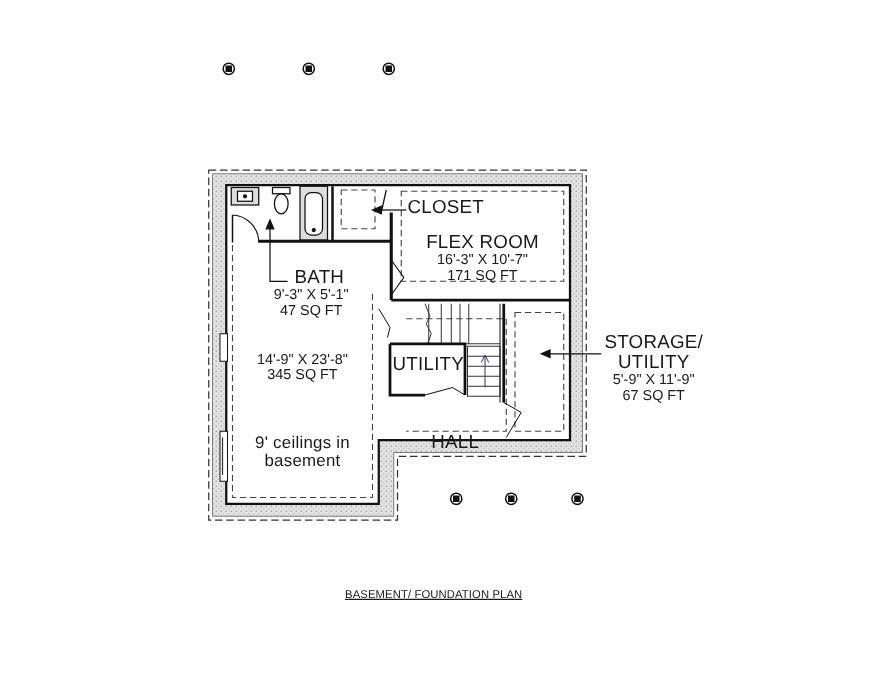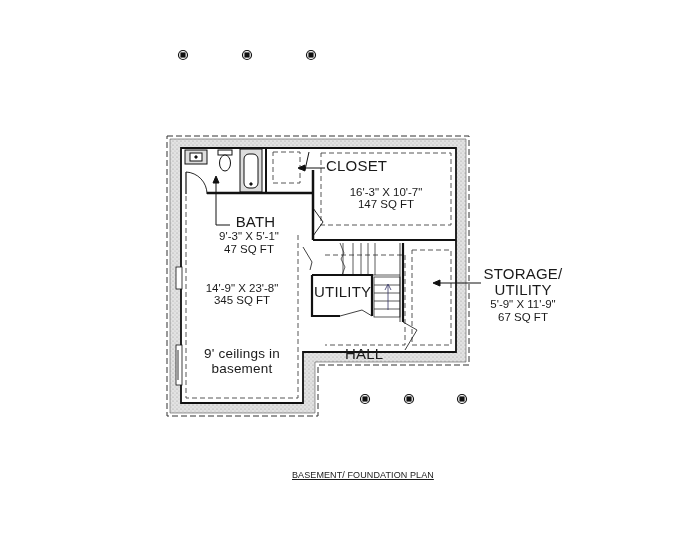--- a/index.html
+++ b/index.html
@@ -1,21 +1,21 @@
 <!DOCTYPE html>
 <html><head>
 <meta charset="utf-8">
 <style>
   html, body { margin:0; padding:0; background:#ffffff; }
   body { width:695px; height:550px; position:relative; overflow:hidden; font-family:"Liberation Sans", sans-serif; color:#1a1a1a; }
   svg { position:absolute; left:0; top:0; }
   .lbl { position:absolute; text-align:center; white-space:nowrap; line-height:1.08; color:#1a1a1a; }
   .lbl .name { font-size:15px; letter-spacing:0.2px; }
   .lbl .dim { font-size:11.5px; }
-  .title { position:absolute; left:276px; top:470px; font-size:9px; text-decoration:underline; letter-spacing:0.1px; white-space:nowrap;margin-left:16px; }
+  .title { position:absolute; left:276px; top:470px; font-size:9px; text-decoration:underline; letter-spacing:0.1px; white-space:nowrap; }
 </style>
 </head>
 <body>
 
 <svg width="695" height="550" viewBox="0 0 695 550">
   <defs>
     <pattern id="grav" width="4" height="4" patternUnits="userSpaceOnUse">
       <rect width="4" height="4" fill="#e2e2e2"></rect>
       <circle cx="1" cy="1" r="0.6" fill="#9a9a9a"></circle>
       <circle cx="3" cy="3" r="0.5" fill="#b0b0b0"></circle>
@@ -120,22 +120,23 @@
     <circle cx="462" cy="399" r="4.5"></circle>
       <rect x="460" y="397" width="4" height="4" fill="#111"></rect>
   </g>
 </svg>
 
 <div class="lbl" style="left:326px;top:158px;text-align:left;">
   <div class="name">CLOSET</div>
 </div>
 
 <div class="lbl" style="left:336px;top:186px;width:100px;">
+  <div class="name">FLEX ROOM</div>
   <div class="dim">16'-3" X 10'-7"</div>
-  <div class="dim">147 SQ FT</div>
+  <div class="dim">171 SQ FT</div>
 </div>
 
 <div class="lbl" style="left:219px;top:214px;width:60px;">
   <div class="name" style="padding-left:13px;">BATH</div>
   <div class="dim">9'-3" X 5'-1"</div>
   <div class="dim">47 SQ FT</div>
 </div>
 
 <div class="lbl" style="left:192px;top:282px;width:100px;">
   <div class="dim">14'-9" X 23'-8"</div>

